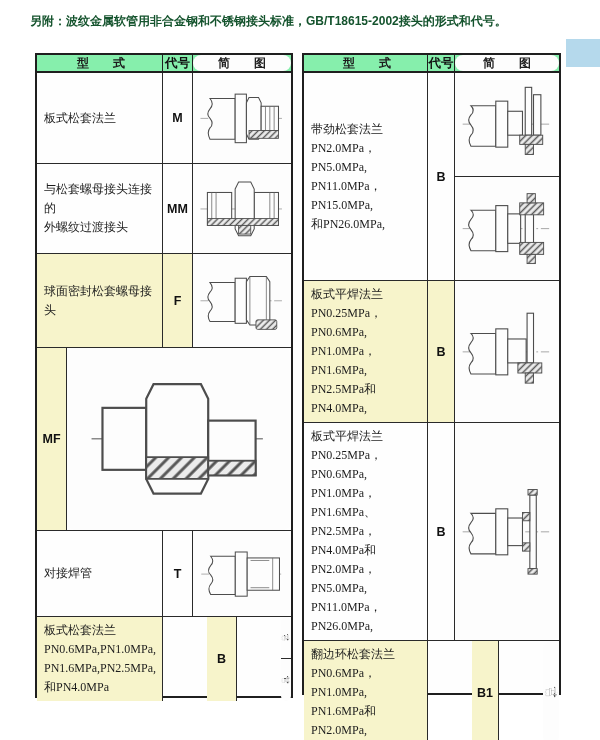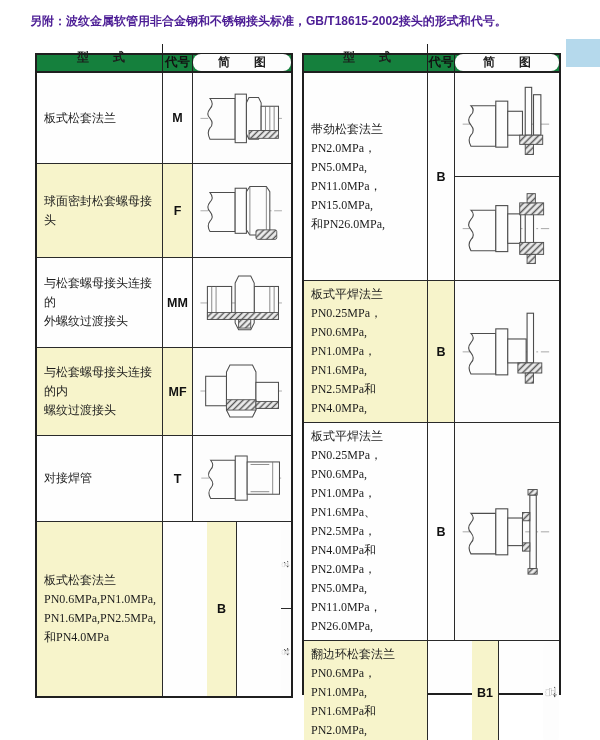--- a/index.html
+++ b/index.html
@@ -2,32 +2,31 @@
 <html><head>
 <meta charset="utf-8">
 <style>
   html,body{margin:0;padding:0;}
   body{
     width:600px;height:740px;position:relative;background:#ffffff;
     font-family:"Liberation Sans", sans-serif;color:#1a1a1a;overflow:hidden;
   }
   .title{
     position:absolute;left:30px;top:13px;width:560px;
-    font-size:12px;font-weight:600;letter-spacing:0px;color:#4c1d95;
+    font-size:12px;font-weight:600;letter-spacing:0px;color:#14532d;
   }
   .tbl{
     position:absolute;display:flex;flex-direction:column;
     border:2px solid #1f1f1f;background:#fefefe;box-sizing:border-box;
   }
   .tbl.left{left:35px;top:53px;width:258px;height:645px;}
   .tbl.right{left:302px;top:53px;width:259px;height:642px;}
   .hrow{
-    display:flex;height:16px;flex:0 0 16px;background:#15803d;
+    display:flex;height:16px;flex:0 0 16px;background:#86efac;
     border-bottom:2px solid #1f1f1f;
-    align-items:flex-end;
   }
   .row{display:flex;border-bottom:1.4px solid #2a2a2a;box-sizing:border-box;}
   .row:last-child{border-bottom:none;gap:44px;}
   .row.yl .cell{background:#f7f4cb;}
   .cell{
     box-sizing:border-box;display:flex;align-items:center;
     border-right:1.6px solid #2a2a2a;overflow:hidden;
   }
   .cell:last-child{border-right:none;border-radius:8px;}
   .h{justify-content:center;font-weight:700;font-size:12px;color:#222;
@@ -87,41 +86,20 @@
         <path class="ln" d="M15 23 q5 6 0 12 q-5 6 0 11 q5 6 0 11 q-4 5 0 13 h29 V23 Z"></path>
         <rect class="ln" x="44" y="18" width="13" height="56"></rect>
         <polygon class="ln" points="57,28 60,22 71,22 74,28 74,64 71,70 60,70 57,64"></polygon>
         <rect class="ln" x="74" y="32" width="20" height="28"></rect>
         <path class="st" d="M79 32 V60 M84 32 V60 M89 32 V60"></path>
         <rect x="60" y="60" width="34" height="9" fill="url(#h1)" stroke="#4d4d4d" stroke-width="1"></rect>
       </svg>
     </div>
   </div>
 
-  <div class="row yl" style="flex:0 0 94px">
-    <div class="cell type">球面密封松套螺母接头</div>
-    <div class="cell code">F</div>
-    <div class="cell diag">
-      <svg viewBox="0 0 104 92">
-        <defs>
-            <pattern id="h2" patternUnits="userSpaceOnUse" width="5" height="5" patternTransform="rotate(45)">
-              <rect width="5" height="5" fill="#ececec"></rect>
-              <line x1="2.5" y1="0" x2="2.5" y2="5" stroke="#555" stroke-width="1.6"></line>
-            </pattern>
-          </defs>
-        <path class="cl" d="M4 46 H100"></path>
-        <path class="ln" d="M15 25 q5 6 0 11 q-5 6 0 11 q5 6 0 11 q-4 5 0 12 h29 V25 Z"></path>
-        <rect class="ln" x="44" y="20" width="13" height="52"></rect>
-        <polygon class="ln" points="57,24 61,18 80,18 84,24 84,68 80,74 61,74 57,68"></polygon>
-        <path class="st" d="M61 18 V74 M80 18 V74"></path>
-        <rect x="68" y="68" width="24" height="11" rx="2" fill="url(#h2)" stroke="#4d4d4d" stroke-width="1"></rect>
-      </svg>
-    </div>
-  </div>
-
   <div class="row" style="flex:0 0 90px">
     <div class="cell type">与松套螺母接头连接的
 外螺纹过渡接头</div>
     <div class="cell code">MM</div>
     <div class="cell diag">
       <svg viewBox="0 0 104 92">
         <defs>
             <pattern id="h3" patternUnits="userSpaceOnUse" width="5" height="5" patternTransform="rotate(45)">
               <rect width="5" height="5" fill="#ececec"></rect>
               <line x1="2.5" y1="0" x2="2.5" y2="5" stroke="#555" stroke-width="1.6"></line>
@@ -131,23 +109,42 @@
         <rect class="ln" x="12" y="27" width="28" height="38"></rect>
         <rect class="ln" x="66" y="27" width="28" height="38"></rect>
         <path class="st" d="M17 27 V65 M22 27 V65 M84 27 V65 M89 27 V65"></path>
         <polygon class="ln" points="44,23 48,15 62,15 66,23 66,69 62,77 48,77 44,69"></polygon>
         <rect x="12" y="57" width="82" height="8" fill="url(#h3)" stroke="#4d4d4d" stroke-width="1"></rect>
         <rect x="48" y="65" width="14" height="10" fill="url(#h3)" stroke="#4d4d4d" stroke-width="1"></rect>
       </svg>
     </div>
   </div>
 
+  <div class="row yl" style="flex:0 0 94px">
+    <div class="cell type">球面密封松套螺母接头</div>
+    <div class="cell code">F</div>
+    <div class="cell diag">
+      <svg viewBox="0 0 104 92">
+        <defs>
+            <pattern id="h2" patternUnits="userSpaceOnUse" width="5" height="5" patternTransform="rotate(45)">
+              <rect width="5" height="5" fill="#ececec"></rect>
+              <line x1="2.5" y1="0" x2="2.5" y2="5" stroke="#555" stroke-width="1.6"></line>
+            </pattern>
+          </defs>
+        <path class="cl" d="M4 46 H100"></path>
+        <path class="ln" d="M15 25 q5 6 0 11 q-5 6 0 11 q5 6 0 11 q-4 5 0 12 h29 V25 Z"></path>
+        <rect class="ln" x="44" y="20" width="13" height="52"></rect>
+        <polygon class="ln" points="57,24 61,18 80,18 84,24 84,68 80,74 61,74 57,68"></polygon>
+        <path class="st" d="M61 18 V74 M80 18 V74"></path>
+        <rect x="68" y="68" width="24" height="11" rx="2" fill="url(#h2)" stroke="#4d4d4d" stroke-width="1"></rect>
+      </svg>
+    </div>
+  </div>
+
   <div class="row yl" style="flex:0 0 88px">
-    <div class="cell type">与松套螺母接头连接的内
-螺纹过渡接头</div>
     <div class="cell code">MF</div>
     <div class="cell diag">
       <svg viewBox="0 0 104 92">
         <defs>
             <pattern id="h4" patternUnits="userSpaceOnUse" width="5" height="5" patternTransform="rotate(45)">
               <rect width="5" height="5" fill="#ececec"></rect>
               <line x1="2.5" y1="0" x2="2.5" y2="5" stroke="#555" stroke-width="1.6"></line>
             </pattern>
           </defs>
         <path class="cl" d="M4 46 H100"></path>

